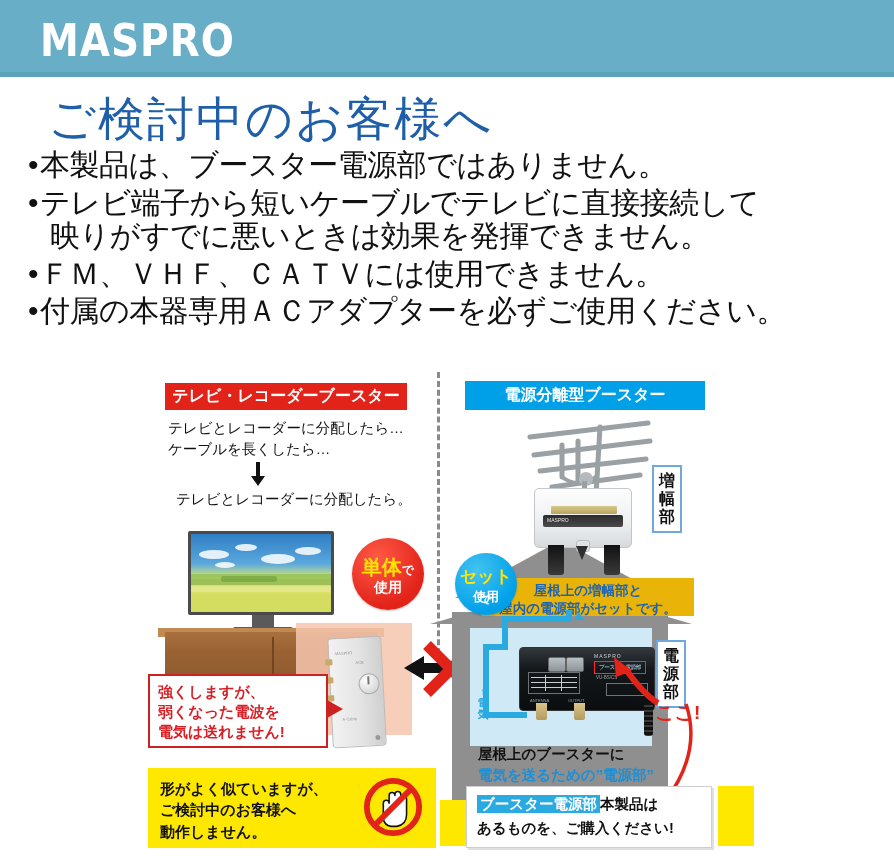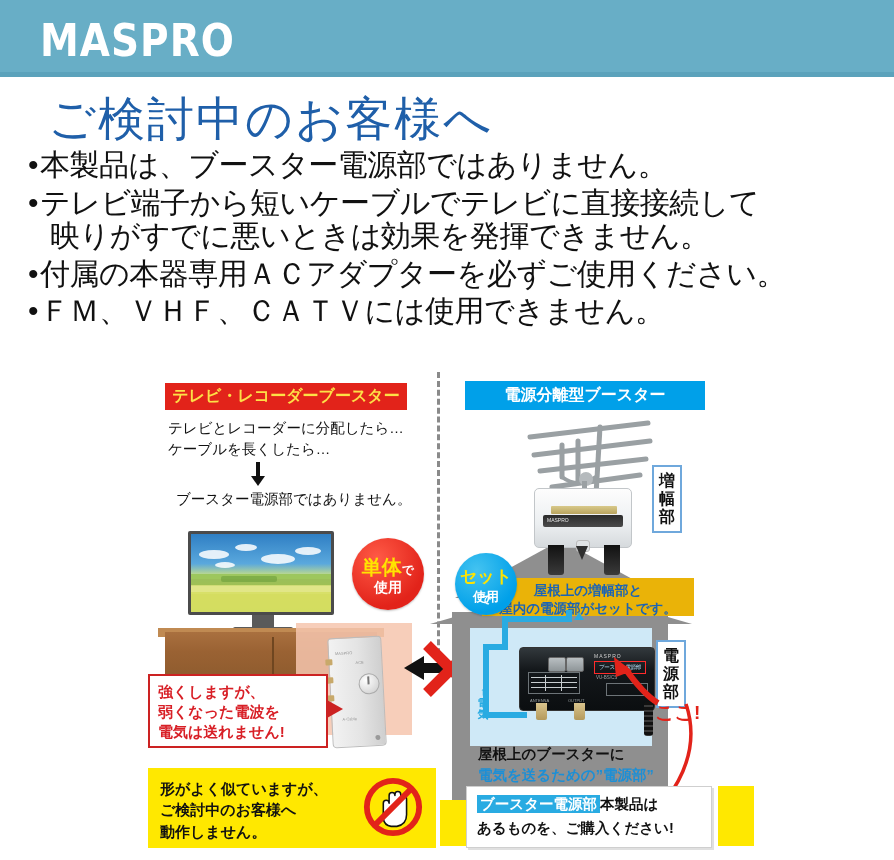--- a/index.html
+++ b/index.html
@@ -51,21 +51,21 @@
   .bullet .dot{margin-right:2px;}
   .bullet .cont{display:block;padding-left:22px;}
   .divider{
     position:absolute;left:437px;top:372px;width:0;height:300px;
     border-left:3px dashed #8a8a8a;
   }
 
   
   .red-banner{
     position:absolute;left:165px;top:383px;width:242px;height:27px;
-    background:#e2231a;color:#fde047;
+    background:#e2231a;color:#ffffff;
     font-size:16px;font-weight:bold;
     display:flex;align-items:center;justify-content:center;
     letter-spacing:0px;
   }
   .left-note{
     position:absolute;left:168px;top:418px;width:270px;
     font-size:14.5px;color:#111;line-height:1.45;
   }
   .down-arrow{
     position:absolute;left:250px;top:462px;
@@ -298,41 +298,41 @@
 
   <div class="bullets">
     <div class="bullet">
       <span class="dot">•</span><span>本製品は、ブースター電源部ではありません。</span>
     </div>
     <div class="bullet">
       <span class="dot">•</span><span>テレビ端子から短いケーブルでテレビに直接接続して</span>
       <span class="cont">映りがすでに悪いときは効果を発揮できません。</span>
     </div>
     <div class="bullet">
+      <span class="dot">•</span><span>ＦＭ、ＶＨＦ、ＣＡＴＶには使用できません。</span>
+    </div>
+    <div class="bullet">
       <span class="dot">•</span><span>付属の本器専用ＡＣアダプターを必ずご使用ください。</span>
-    </div>
-    <div class="bullet">
-      <span class="dot">•</span><span>ＦＭ、ＶＨＦ、ＣＡＴＶには使用できません。</span>
     </div>
   </div>
 
   <div class="divider"></div>
 
   <div class="red-banner">テレビ・レコーダーブースター</div>
 
   <div class="left-note">
     <div>テレビとレコーダーに分配したら…</div>
     <div>ケーブルを長くしたら…</div>
   </div>
 
   <div class="down-arrow">
     <div class="shaft"></div>
       <div class="head"></div>
   </div>
-  <div class="left-note2">ブースター電源部ではありません。</div>
+  <div class="left-note2">テレビとレコーダーに分配したら。</div>
 
   <div class="tv">
     <div class="tv-screen">
       <div class="cloud" style="left:8px;top:16px;width:30px;height:9px;"></div>
       <div class="cloud" style="left:44px;top:10px;width:22px;height:7px;"></div>
       <div class="cloud" style="left:70px;top:20px;width:34px;height:10px;"></div>
       <div class="cloud" style="left:104px;top:13px;width:26px;height:8px;"></div>
       <div class="cloud" style="left:24px;top:28px;width:20px;height:6px;"></div>
       <div class="field-strip" style="top:40px;height:5px;background:#8fbf4a;opacity:.7;"></div>
       <div class="field-strip" style="top:45px;height:6px;background:#7fae3d;opacity:.6;"></div>

